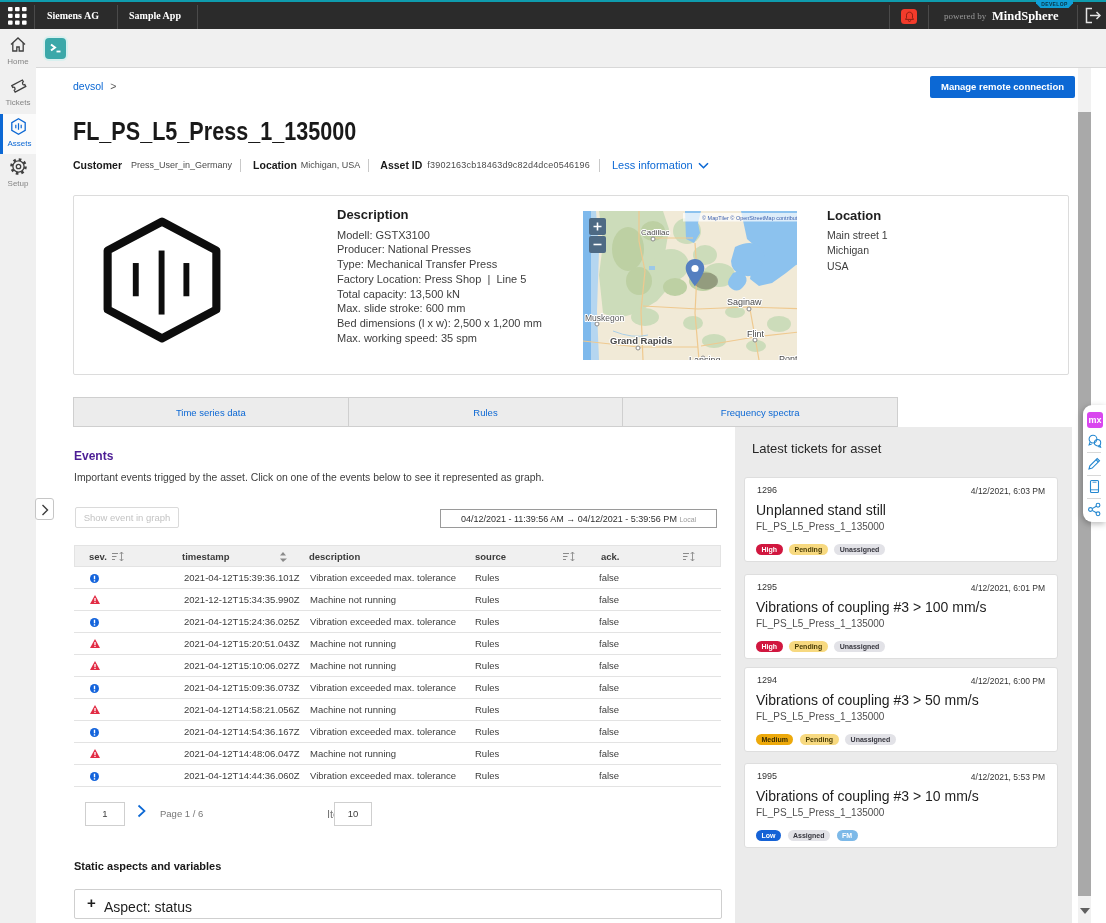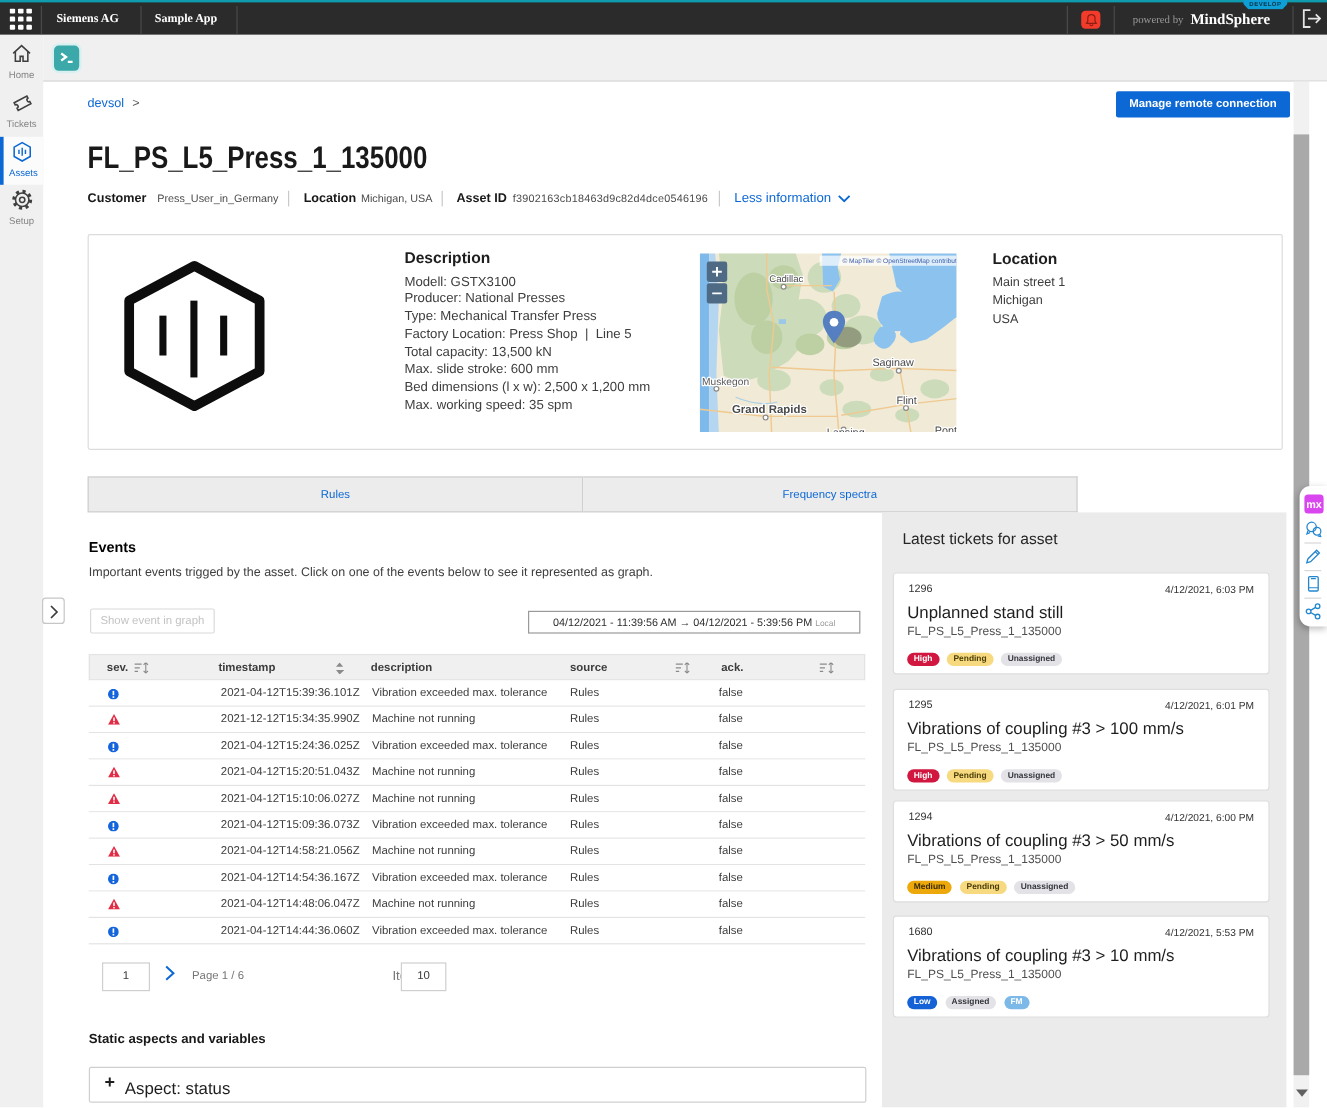--- a/index.html
+++ b/index.html
@@ -40,21 +40,21 @@
 #desc .h{font-size:13px;font-weight:bold;color:#1e1e1e;margin-bottom:5px;}
 #locblock{position:absolute;left:753px;top:12px;font-size:10.5px;color:#3d3d3d;line-height:15.2px;}
 #locblock .h{font-size:13px;font-weight:bold;color:#1e1e1e;margin-bottom:5px;}
 #map{position:absolute;left:509px;top:15px;width:214px;height:149px;overflow:hidden;}
 
 #tabs{position:absolute;left:73px;top:397px;width:825px;height:30px;display:flex;}
 .tab{flex:1;border:1px solid #cfcfcf;border-left:none;background:#ececec;color:#0c68d4;font-size:9.5px;text-align:center;line-height:29px;}
 .tab:first-child{border-left:1px solid #cfcfcf;}
 .tab.on{background:#fff;border-bottom:none;color:#1a1a1a;}
 
-#evhead{position:absolute;left:74px;top:449px;font-size:12px;font-weight:bold;color:#000000;}
+#evhead{position:absolute;left:74px;top:449px;font-size:12px;font-weight:bold;color:#4c1d95;}
 #evdesc{position:absolute;left:74px;top:472px;font-size:10.4px;color:#3d3d3d;}
 #expbtn{position:absolute;left:35px;top:498px;width:19px;height:22px;background:#fff;border:1px solid #c6c6c6;border-radius:3px;}
 #showbtn{position:absolute;left:75px;top:507px;width:104px;height:21px;border:1px solid #dadada;border-radius:2px;color:#c3c3c3;font-size:9.5px;text-align:center;line-height:19px;background:#fff;white-space:nowrap;}
 #datebox{position:absolute;left:440px;top:509px;width:277px;height:19px;border:1px solid #9a9a9a;background:#fff;font-size:9px;color:#2e2e2e;text-align:center;line-height:18px;white-space:nowrap;}
 #datebox .loc{font-size:7px;color:#9a9a9a;}
 
 #evtable{position:absolute;left:74px;top:545px;width:647px;}
 #evtable .hrow{height:22px;background:#f0f0f0;border:1px solid #e3e3e3;position:relative;padding-left:36px;}
 #evtable .row{height:22px;border-bottom:1px solid #e3e3e3;position:relative;background:#fff;}
 .hc{position:absolute;top:0;height:22px;line-height:22px;font-size:9.5px;font-weight:bold;color:#3c3c3c;}
@@ -309,20 +309,21 @@
   </g>
  </svg>
  </div>
  <div id="locblock">
   <div class="h">Location</div>
   Main street 1<br>Michigan<br>USA
  </div>
 </div>
 
 <div id="tabs">
+ <div class="tab">Time series data</div>
  <div class="tab">Rules</div>
  <div class="tab">Frequency spectra</div>
 </div>
 
 <div id="evhead">Events</div>
 <div id="evdesc">Important events trigged by the asset. Click on one of the events below to see it represented as graph.</div>
 <div id="expbtn">
       <svg style="position:absolute;left:5px;top:5px" width="8" height="12" viewBox="0 0 8 12">
         <path d="M1.5 1l5 5-5 5" fill="none" stroke="#3c3c3c" stroke-width="1.4"></path>
       </svg>
@@ -522,21 +523,21 @@
         <div class="date">4/12/2021, 6:00 PM</div>
   <div class="ttl">Vibrations of coupling #3 &gt; 50 mm/s</div>
   <div class="sub">FL_PS_L5_Press_1_135000</div>
   <div class="pills">
           <span class="pill p-med">Medium</span>
           <span class="pill p-pend">Pending</span>
           <span class="pill p-gray">Unassigned</span>
         </div>
  </div>
  <div class="tcard" style="top:336px;height:85px">
-  <div class="num">1680</div>
+  <div class="num">1995</div>
         <div class="date">4/12/2021, 5:53 PM</div>
   <div class="ttl">Vibrations of coupling #3 &gt; 10 mm/s</div>
   <div class="sub">FL_PS_L5_Press_1_135000</div>
   <div class="pills">
           <span class="pill p-low">Low</span>
           <span class="pill p-gray">Assigned</span>
           <span class="pill p-fm">FM</span>
         </div>
  </div>
 </div>

